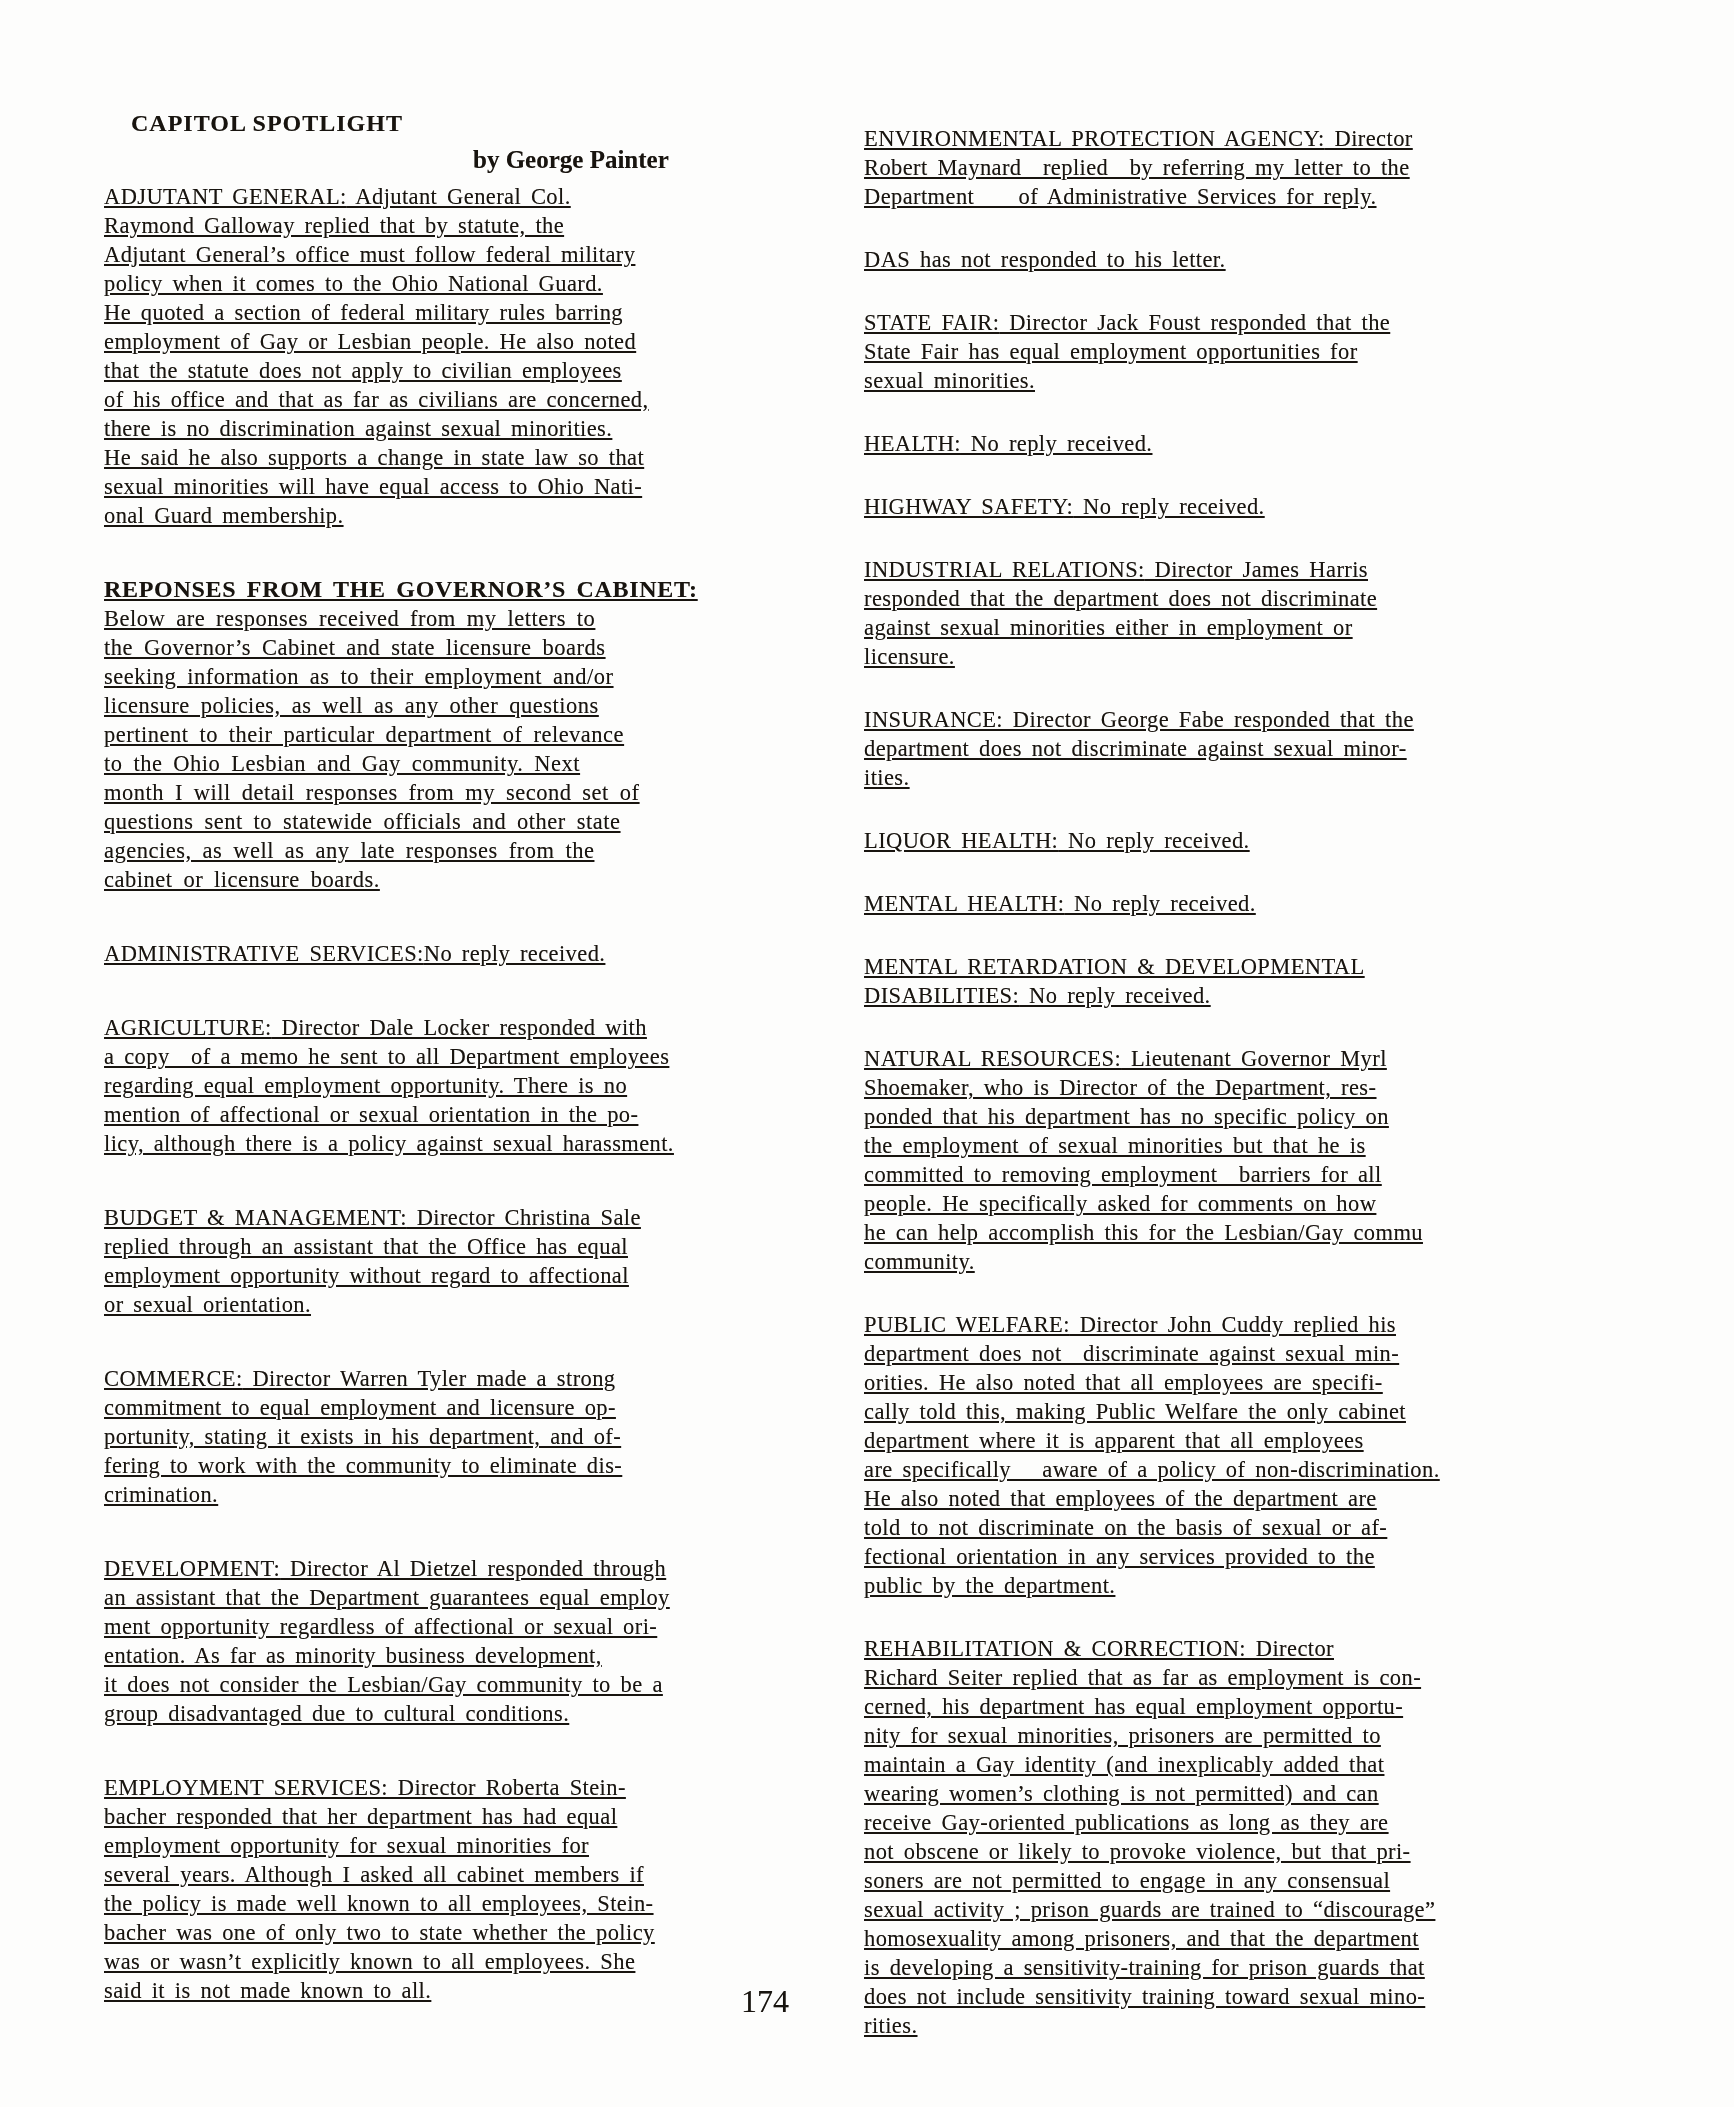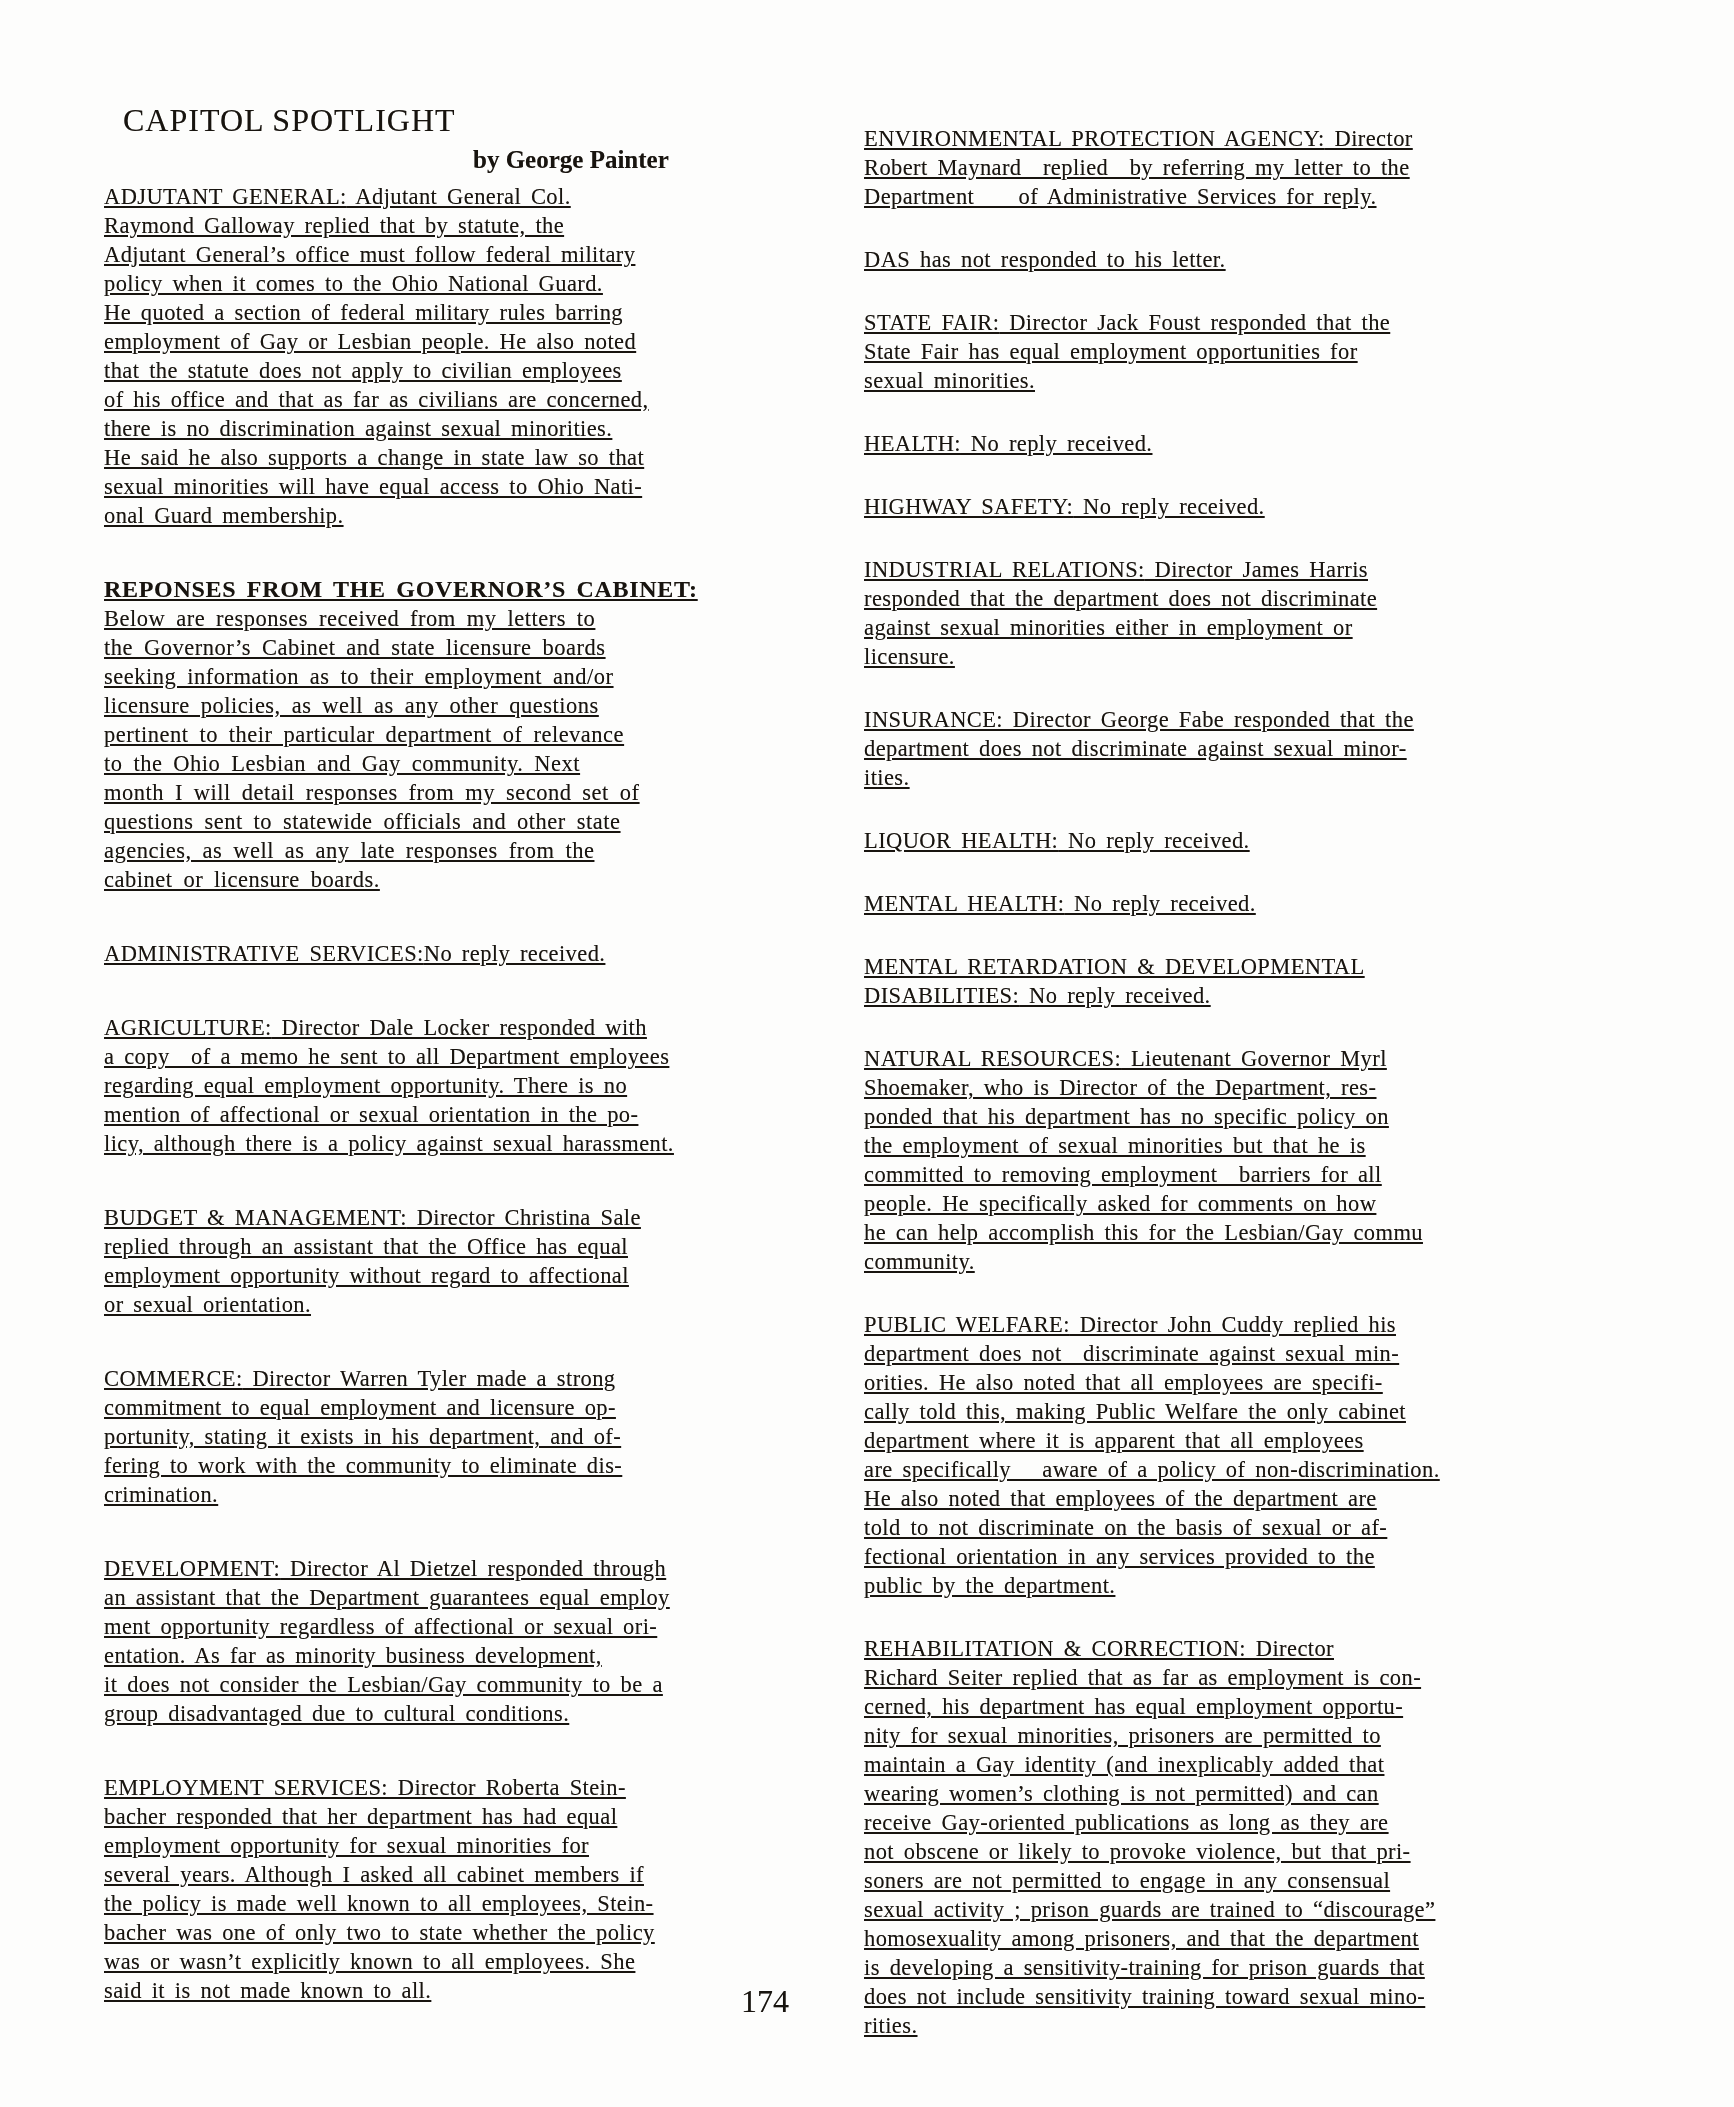--- a/index.html
+++ b/index.html
@@ -10,23 +10,23 @@
     position: relative;
     font-family: "Liberation Serif", "DejaVu Serif", serif;
     color: #18140f;
     overflow: hidden;
   }
   .page { position: absolute; inset: 0; text-shadow: 0 0 0.5px rgba(25,18,10,.38); }
 
   .title {
     position: absolute;
     left: 115px; top: 94px;
-    margin: 8px;
-    font-size: 32px;
-    font-weight: normal;
+    margin: 16px;
+    font-size: 24px;
+    font-weight: bold;
     letter-spacing: 1px;
     white-space: nowrap;
   }
   .byline {
     position: absolute;
     left: 473px; top: 146px;
     font-size: 25px;
     font-weight: bold;
     white-space: nowrap;
   }

